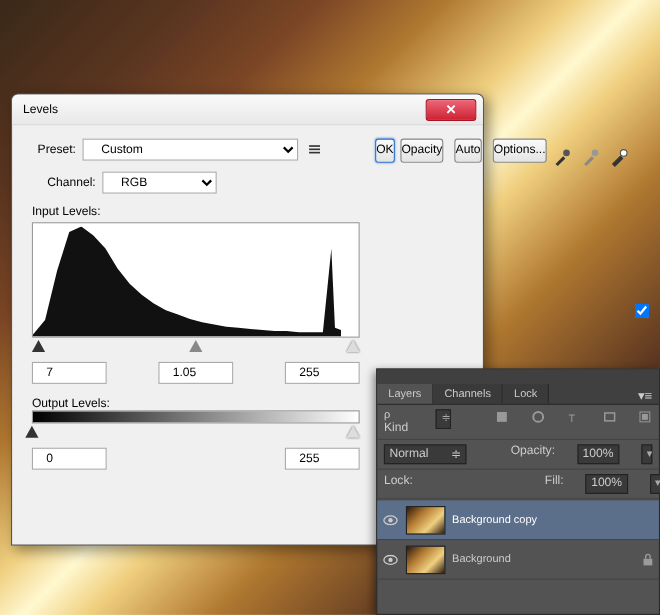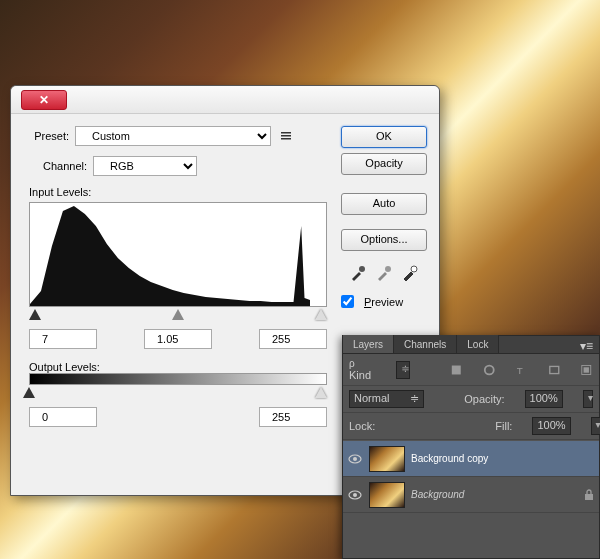--- a/index.html
+++ b/index.html
@@ -3,21 +3,21 @@
 <meta charset="utf-8">
 <style>
 *{box-sizing:border-box;margin:0;padding:0;font-family:"Segoe UI",Tahoma,sans-serif;font-size:11px;color:#000}
 body{width:600px;height:559px;overflow:hidden;background:linear-gradient(135deg,#3a2818 0%,#5a3520 15%,#7a4525 25%,#b07830 35%,#f0d080 45%,#fff8d0 50%,#f0d080 55%,#b07830 65%,#5a3520 80%,#2a1810 100%);position:relative}
 .dialog{position:absolute;top:85px;left:10px;width:430px;height:411px;background:#f0f0f0;border:1px solid #555;border-radius:6px 6px 0 0;box-shadow:4px 4px 12px rgba(0,0,0,.4)}
 .titlebar{height:28px;background:linear-gradient(#fafafa,#e8e8e8);border-bottom:1px solid #ccc;border-radius:6px 6px 0 0;display:flex;align-items:center;padding:0 6px 0 10px}
 .titlebar .title{flex:1}
 .closebtn{width:46px;height:20px;background:linear-gradient(#e67,#c23);border:1px solid #a12;border-radius:3px;display:flex;align-items:center;justify-content:center;color:#fff;font-weight:bold;font-size:12px}
 .body{padding:12px 12px 12px 18px;display:flex;gap:14px}
 .left{flex:1}
-.right{width:86px;display:flex;flex-direction:column;gap:5px}
+.right{width:86px;display:flex;flex-direction:row;gap:5px}
 .row{display:flex;align-items:center;gap:6px;margin-bottom:10px}
 .lbl{text-align:right}
 select,input[type=text]{background:#fff;border:1px solid #aaa;padding:2px 12px;height:20px}
 select{height:20px}
 .btn{height:22px;background:linear-gradient(#fafafa,#e4e4e4);border:1px solid #888;border-radius:3px;text-align:center;padding-top:3px;cursor:default}
 .btn.def{border:1px solid #2a6fc9;box-shadow:0 0 2px #4a8fe9}
 .histbox{background:#fff;border:1px solid #999;height:105px;position:relative;margin-top:4px}
 .hist{position:absolute;bottom:0;left:0;right:0;height:100px}
 .slidertrack{height:14px;position:relative;margin:2px 0 6px}
 .tri{position:absolute;top:0;width:0;height:0;border-left:6px solid transparent;border-right:6px solid transparent}
@@ -26,45 +26,46 @@
 .tri.white{border-bottom:11px solid #ddd;filter:drop-shadow(0 0 1px #666)}
 .numrow{display:flex;gap:12px;justify-content:space-between;margin-bottom:12px}
 .numrow input{width:68px}
 .gradbar{height:12px;background:linear-gradient(90deg,#000,#fff);border:1px solid #999}
 .dropsrow{display:flex;gap:8px;justify-content:center;margin:8px 0}
 .dropper{width:18px;height:18px}
 .cbrow{display:flex;align-items:center;gap:8px}
 .cbrow input{margin-right:2px}
 .panel{position:absolute;top:335px;right:0;width:258px;height:224px;background:#535353;border:1px solid #2a2a2a;box-shadow:-2px 2px 8px rgba(0,0,0,.5);color:#ccc}
 .panel *{color:#ccc}
-.tabs{display:flex;height:18px;background:#404040;border-bottom:1px solid #2a2a2a;align-items:flex-end}
+.tabs{display:flex;height:32px;background:#404040;border-bottom:1px solid #2a2a2a;align-items:flex-end}
 .tab{padding:4px 10px 3px;background:#3a3a3a;border-right:1px solid #2a2a2a;font-size:10px}
 .tab.active{background:#535353}
 .tabs .sp{flex:1}
 .menuic{padding:0 6px;font-size:12px}
-.prow{display:flex;align-items:center;gap:20px;padding:4px 6px;border-bottom:1px solid #444;font-size:10px}
+.prow{display:flex;align-items:flex-start;gap:20px;padding:4px 6px;border-bottom:1px solid #444;font-size:10px}
 .psel{background:#3a3a3a;border:1px solid #222;padding:1px 4px;height:18px;font-size:10px;color:#aaa}
 .pic{width:14px;height:14px;display:inline-block}
 .layers{padding:1px 0}
 .lrow{display:flex;align-items:center;height:36px;border-bottom:1px solid #454545;padding:0 4px;gap:6px}
 .lrow.sel{background:#5b6f8a}
 .lrow.sel *{color:#fff}
 .eye{width:16px;height:16px;display:flex;align-items:center;justify-content:center}
 .thumb{width:36px;height:26px;background:linear-gradient(135deg,#2a1810,#b07830,#f0d080,#2a1810);border:1px solid #222}
 .lname{flex:1;font-size:10px}
-.lname.ital{font-style:italic}
+.lname.ital{}
 .lockic{width:12px;height:12px;opacity:.6}
 .menuicon{width:10px;height:10px;margin-left:4px}
 .underline{text-decoration:underline}
 </style>
 </head>
 <body>
 
 <div class="dialog">
   <div class="titlebar">
+    <span class="title">Levels</span>
     <div class="closebtn">✕</div>
   </div>
   <div class="body">
     <div class="left">
       <div class="row">
         <span class="lbl" style="width:40px">Preset:</span>
         <select style="width:196px"><option>Custom</option></select>
         <svg class="menuicon" viewBox="0 0 10 10">
             <rect x="0" y="1" width="10" height="1.5" fill="#333"></rect>
             <rect x="0" y="4" width="10" height="1.5" fill="#333"></rect>

